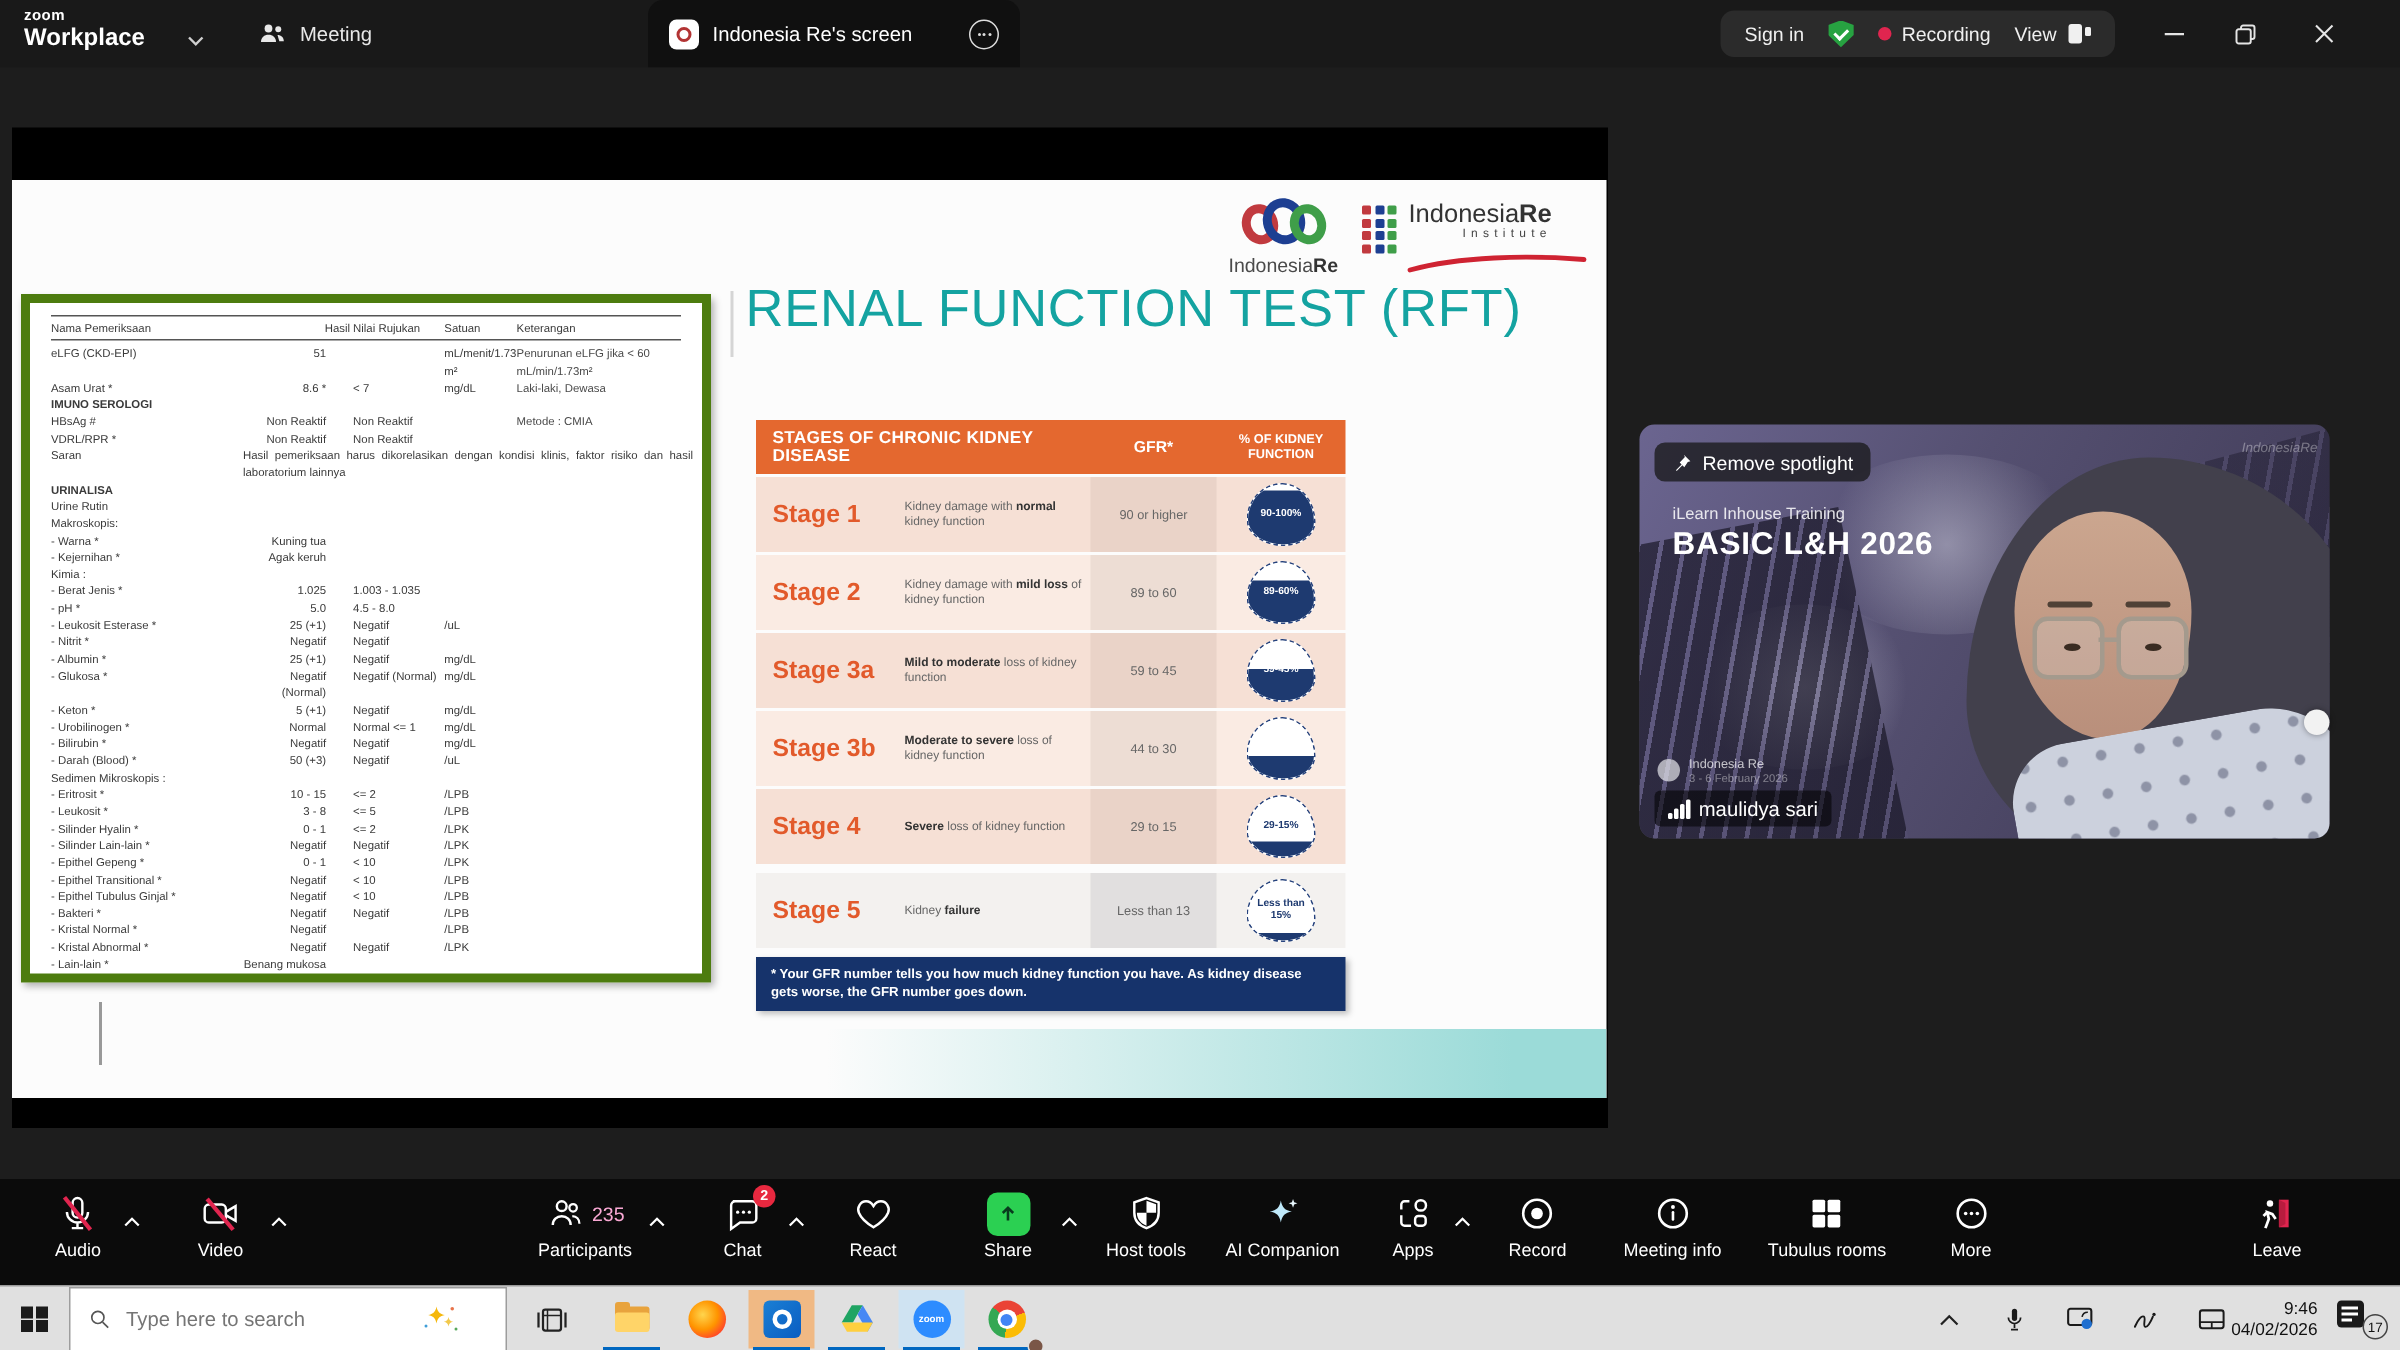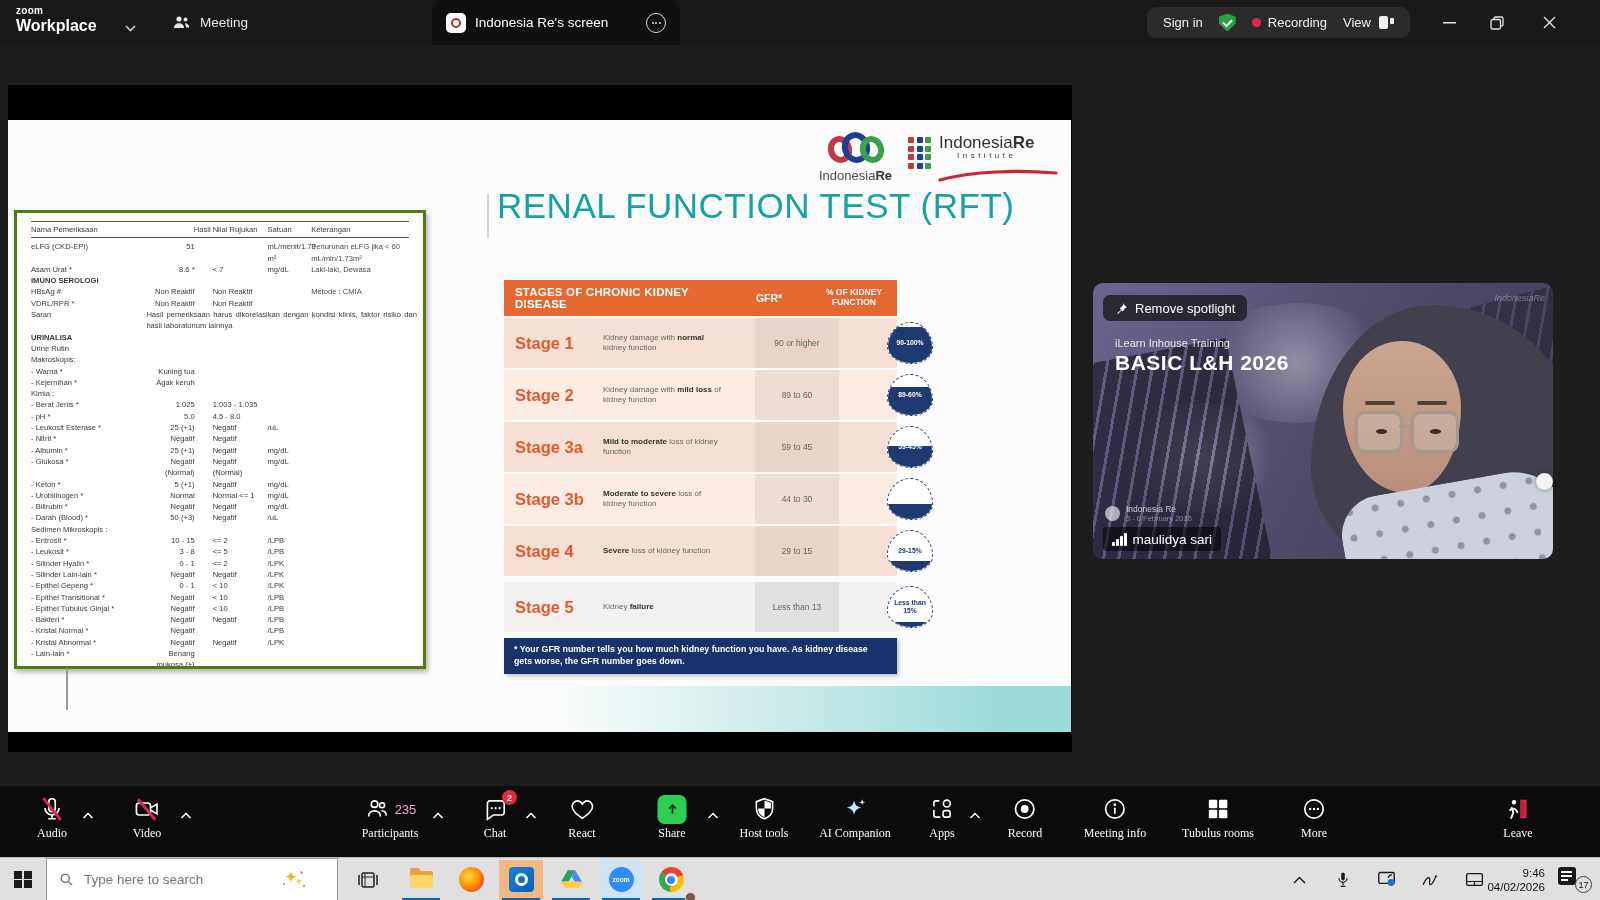--- a/index.html
+++ b/index.html
@@ -37,43 +37,43 @@
   
   .rings{position:absolute;left:800px;top:12px;width:95px;text-align:center;}
   .rings .rr{display:inline-block;width:24px;height:27px;border-radius:50%;border:6px solid;transform:rotate(-18deg);margin:0 -5px;}
   .rings .t{font-size:13px;color:#4a4a4a;margin-top:1px;}
   .rings .t b{color:#333;}
   .inst{position:absolute;left:900px;top:14px;display:flex;gap:8px;align-items:flex-start;}
   .inst .grid{display:grid;grid-template-columns:repeat(3,6px);grid-auto-rows:6px;gap:2.5px;margin-top:3px;}
   .inst .grid b{border-radius:1px;}
   .inst .txt{font-size:17px;color:#333;line-height:17px;}
   .inst .txt b{font-weight:bold;}
-  .inst .sub{font-size:8px;letter-spacing:3.5px;color:#444;text-align:center;}
+  .inst .sub{font-size:8px;letter-spacing:3.5px;color:#444;text-align:right;}
   .swoosh{position:absolute;left:930px;top:48px;width:120px;height:14px;}
 
   .slide-title{position:absolute;left:489px;top:66px;font-size:35px;font-weight:500;color:#14a3a1;letter-spacing:.5px;text-align:center;}
   .title-vline{position:absolute;left:479px;top:74px;width:2px;height:44px;background:#d5d5d5;}
 
   
-  .labcard{position:absolute;left:6px;top:76px;width:412px;height:459px;background:#fff;border:3px solid #4d7c0f;box-shadow:2px 3px 5px rgba(0,0,0,.3);padding:8px 14px 4px 14px;overflow:hidden;margin-top:14px;}
+  .labcard{position:absolute;left:6px;top:76px;width:460px;height:459px;background:#fff;border:6px solid #4d7c0f;box-shadow:2px 3px 5px rgba(0,0,0,.3);padding:8px 14px 4px 14px;overflow:hidden;}
   .lab-grid{display:grid;grid-template-columns:30% 17% 14% 11% 28%;column-gap:2px;font-size:7.6px;color:#3a3a3a;line-height:11.3px;}
   .lab-head{border-top:1.4px solid #555;border-bottom:1px solid #555;padding:2px 0;margin-bottom:3px;font-weight:400;}
   .lab-row .c2{text-align:right;padding-right:16px;}
   .lab-head .c2{text-align:right;padding-left:28px;}
   .lab-row.sec .c1{font-weight:bold;}
   .lab-row .k{color:#4a4a4a;}
   .lab-span{grid-column:2/-1;text-align:justify;}
 
   
   .ckd{position:absolute;left:496px;top:160px;width:393px;}
   .ckd-head{display:grid;grid-template-columns:223px 84px 86px;height:36px;background:#e4682f;color:#fff;align-items:center;}
   .ckd-head .h1{font-size:11.5px;font-weight:bold;padding-left:11px;letter-spacing:.2px;}
   .ckd-head .h2{font-size:10.5px;font-weight:bold;text-align:center;}
   .ckd-head .h3{font-size:8.5px;font-weight:bold;text-align:center;line-height:1.15;}
-  .stage-row{display:grid;grid-template-columns:223px 84px 86px;height:50px;margin-top:2px;align-items:center;background:#f6e0d5;gap:28px;}
+  .stage-row{display:grid;grid-template-columns:223px 84px 86px;height:50px;margin-top:2px;align-items:center;background:#f6e0d5;}
   .stage-row.alt{background:#faebe3;}
   .stage-row.last{background:#f3f1ef;margin-top:6px;}
   .stage-row .cell1{display:flex;align-items:center;padding-left:11px;gap:6px;}
   .stage-row .stg{font-size:16.5px;font-weight:bold;color:#e25a2b;width:82px;flex:0 0 auto;}
   .stage-row .dsc{font-size:8px;color:#666;line-height:1.25;padding-right:4px;}
   .stage-row .dsc b{color:#333;}
   .stage-row .gfr{font-size:8.5px;color:#666;text-align:center;height:100%;display:flex;align-items:center;justify-content:center;background:rgba(125,95,85,.10);}
   .stage-row.last .gfr{background:rgba(100,100,110,.12);}
   .stage-row .kcell{display:flex;align-items:center;justify-content:center;}
   .kid{position:relative;width:46px;height:42px;border:1.6px dashed #24417c;border-radius:52% 48% 46% 54%/58% 62% 38% 42%;background:#fff;overflow:hidden;}
@@ -112,21 +112,21 @@
   .sig{display:flex;align-items:flex-end;gap:1.5px;}
   .sig b{width:2.5px;background:#fff;border-radius:1px;}
 
   .scroll-handle{position:absolute;left:1097px;top:360px;width:5px;height:40px;background:#8f8f8f;border-radius:3px;}
   .panel-toggle{position:absolute;left:1536px;top:428px;width:17px;height:17px;border-radius:50%;background:#f2f2f2;box-shadow:0 0 4px rgba(0,0,0,.4);}
 
   
   .ztb{position:absolute;left:0;top:786px;width:1600px;height:71px;background:#0b0b0b;}
   .tb{position:absolute;top:9px;transform:translateX(-50%);display:flex;flex-direction:column;align-items:center;cursor:pointer;}
   .tb .row{display:flex;align-items:center;gap:5px;height:28px;}
-  .tb .lbl{font-size:12px;color:#fff;margin-top:3px;white-space:nowrap;font-family:Liberation Serif, serif;}
+  .tb .lbl{font-size:12px;color:#fff;margin-top:3px;white-space:nowrap;}
   .tb .cnt{color:#f9a8d4;font-size:13px;}
   .chev{position:absolute;top:19px;transform:translateX(-50%);cursor:pointer;}
   .badge{position:absolute;top:-5px;right:-9px;min-width:15px;height:15px;border-radius:8px;background:#e8283f;color:#fff;font-size:9.5px;font-weight:bold;display:flex;align-items:center;justify-content:center;padding:0 3px;}
   .sharebox{width:29px;height:29px;border-radius:7px;background:#2bd052;display:flex;align-items:center;justify-content:center;}
 
   
   .wtb{position:absolute;left:0;top:857px;width:1600px;height:43px;background:#e0e0e0;border-top:1px solid #bdbdbd;}
   .startbtn{position:absolute;left:0;top:0;width:46px;height:43px;display:flex;align-items:center;justify-content:center;}
   .winlogo{display:grid;grid-template-columns:8px 8px;grid-auto-rows:8px;gap:1.5px;}
   .winlogo b{background:#1b1b1b;}

